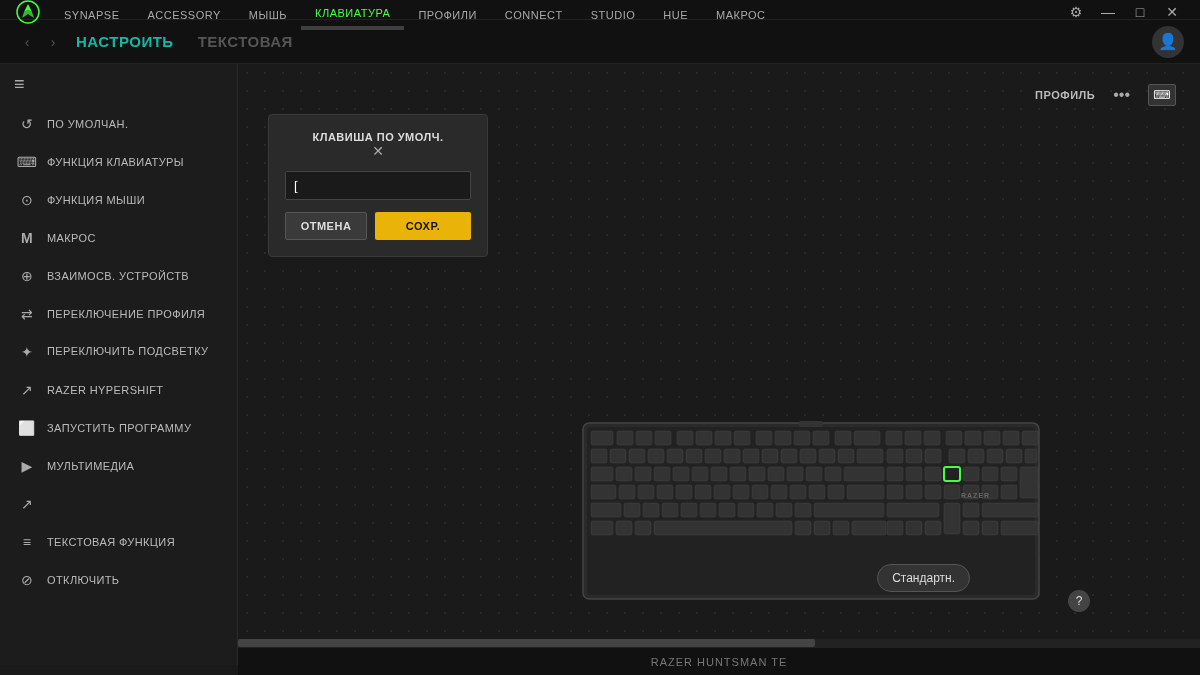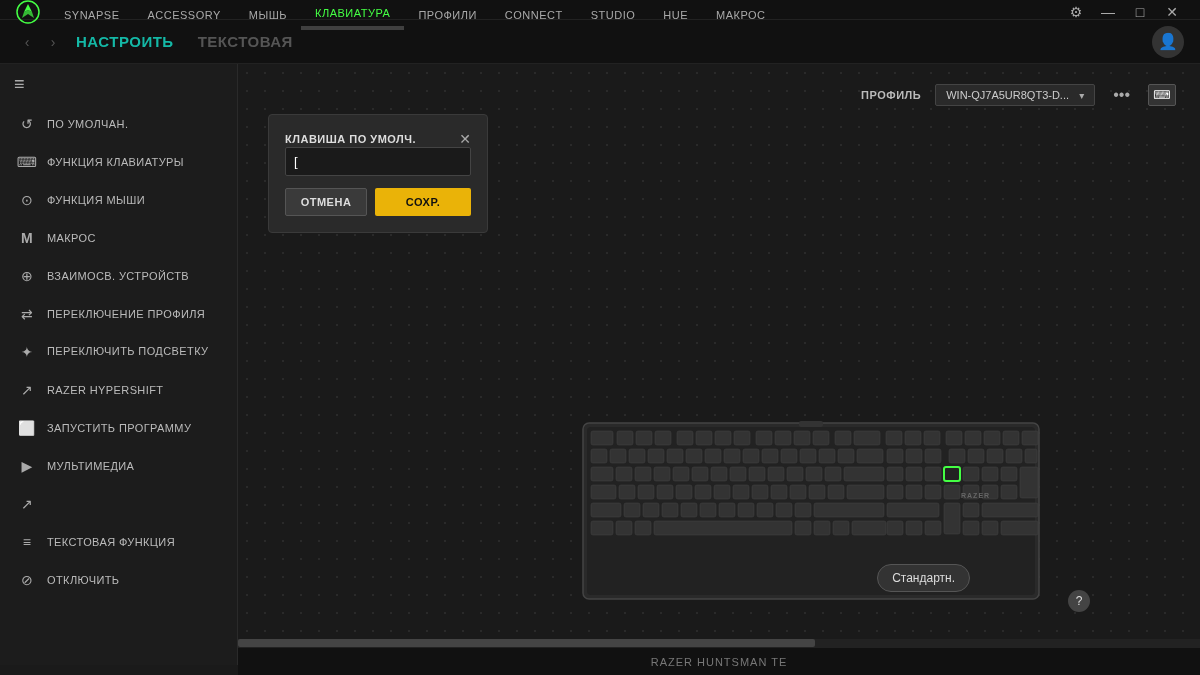--- a/index.html
+++ b/index.html
@@ -185,21 +185,22 @@
       background: #2a2a2a;
       border: 1px solid #3a3a3a;
       border-radius: 4px;
       z-index: 10;
       padding: 16px;
     }
     .dialog-title-bar {
       display: flex;
       align-items: center;
       justify-content: space-between;
-      margin-bottom: 0;
+      margin-bottom: 12px;
+      flex-direction: column;
     }
     .dialog-title {
       font-size: 11px;
       font-weight: 600;
       color: #ddd;
       text-transform: uppercase;
       letter-spacing: 0.5px;
     }
     .dialog-close {
       cursor: pointer;
@@ -489,24 +490,20 @@
       </div>
       <input class="dialog-input" type="text" value="[" style="">
       <div class="dialog-buttons">
         <button class="btn-cancel">ОТМЕНА</button>
         <button class="btn-save">СОХР.</button>
       </div>
     </div>
 
     <div class="profile-bar">
       <span class="profile-label">ПРОФИЛЬ</span>
-      <div class="profile-dropdown">
-        <span class="profile-dropdown-text">WIN-QJ7A5UR8QT3-D...</span>
-        <span class="profile-dropdown-arrow">▾</span>
-      </div>
       <span class="profile-more">•••</span>
       <div class="profile-device-icon">
         <span style="font-size:12px;">⌨</span>
       </div>
     </div>
 
     <div class="keyboard-container">
       <svg class="keyboard-svg" viewBox="0 0 460 180">
 
         <rect x="2" y="2" width="456" height="176" rx="6" ry="6" fill="#2a2a2a" stroke="#444" stroke-width="1.5"></rect>

